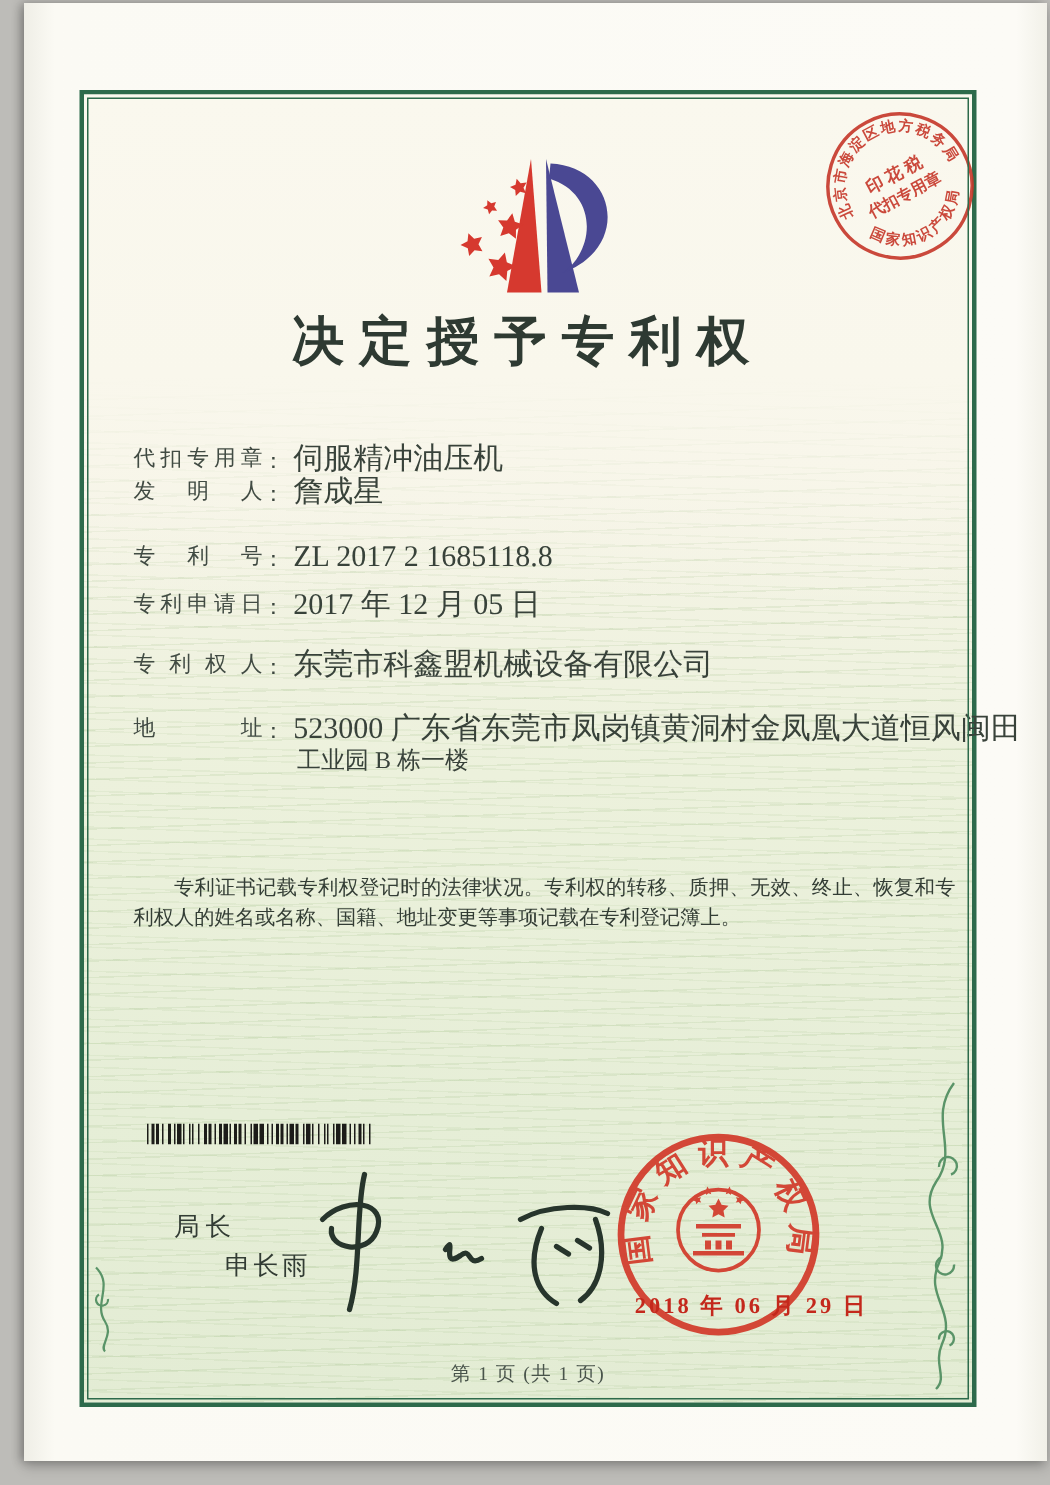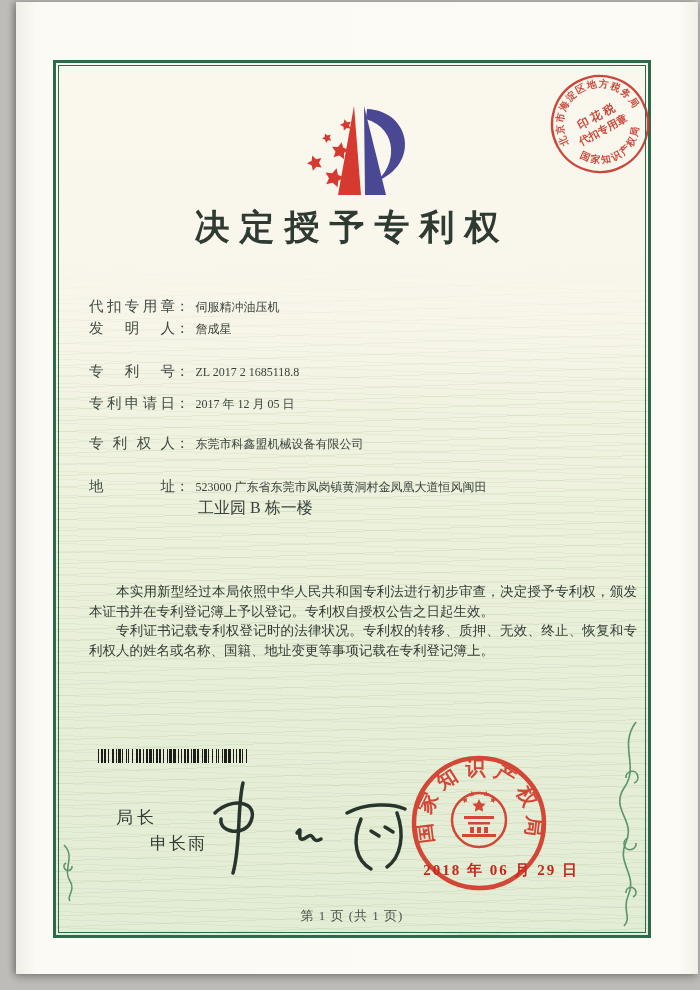--- a/index.html
+++ b/index.html
@@ -46,21 +46,21 @@
 
   .fields{position:absolute;left:33px;top:232px;width:545px;font-size:16px;color:#3d473f;}
   .frow{height:22px;line-height:22px;white-space:nowrap;position:relative;}
   .r2{} .r3{margin-top:21px;} .r4{margin-top:10px;}
   .r5{margin-top:18px;} .r6{margin-top:21px;} .r7{margin-top:6px;}
   .flabel{
     display:inline-block;width:86px;font-size:14.5px;vertical-align:top;
     text-align:justify;text-align-last:justify;color:#414b43;
   }
   .fcolon{font-size:14.5px;margin-right:6px;}
-  .fval{font-size:12px;color:#38423a;}
+  .fval{font-size:20px;color:#38423a;}
   .addr-line2{margin-left:109px;height:21px;line-height:21px;font-size:16px;color:#38423a;}
   .grant-no-pair{position:absolute;left:330px;top:0;}
 
   .body-text{
     position:absolute;left:33px;top:519px;width:548px;
     font-size:13.5px;line-height:19.5px;text-align:justify;color:#333d35;
   }
   .body-text p{margin:0;text-indent:2em;}
 
   .barcode{
@@ -155,21 +155,20 @@
         <div class="frow r5">
           <span class="flabel">专利权人</span><span class="fcolon">：</span><span class="fval">东莞市科鑫盟机械设备有限公司</span>
         </div>
         <div class="frow r6">
           <span class="flabel">地址</span><span class="fcolon">：</span><span class="fval">523000 广东省东莞市凤岗镇黄洞村金凤凰大道恒风闽田</span>
         </div>
         <div class="addr-line2">工业园 B 栋一楼</div>
       </div>
 
       <div class="body-text">
-        <p>本实用新型经过本局依照中华人民共和国专利法进行初步审查，决定授予专利权，颁发本证书并在专利登记簿上予以登记。专利权自授权公告之日起生效。</p>
         <p>专利证书记载专利权登记时的法律状况。专利权的转移、质押、无效、终止、恢复和专利权人的姓名或名称、国籍、地址变更等事项记载在专利登记簿上。</p>
       </div>
 
       <div class="barcode"><span style="display: inline-block; height: 14px; width: 1.25px; background: rgb(28, 28, 25);"></span><span style="display: inline-block; height: 14px; width: 1.25px; background: transparent;"></span><span style="display: inline-block; height: 14px; width: 2.5px; background: rgb(28, 28, 25);"></span><span style="display: inline-block; height: 14px; width: 1.25px; background: transparent;"></span><span style="display: inline-block; height: 14px; width: 1.25px; background: rgb(28, 28, 25);"></span><span style="display: inline-block; height: 14px; width: 2.5px; background: transparent;"></span><span style="display: inline-block; height: 14px; width: 1.25px; background: rgb(28, 28, 25);"></span><span style="display: inline-block; height: 14px; width: 2.5px; background: transparent;"></span><span style="display: inline-block; height: 14px; width: 2.5px; background: rgb(28, 28, 25);"></span><span style="display: inline-block; height: 14px; width: 1.25px; background: transparent;"></span><span style="display: inline-block; height: 14px; width: 1.25px; background: rgb(28, 28, 25);"></span><span style="display: inline-block; height: 14px; width: 1.25px; background: transparent;"></span><span style="display: inline-block; height: 14px; width: 2.5px; background: rgb(28, 28, 25);"></span><span style="display: inline-block; height: 14px; width: 1.25px; background: transparent;"></span><span style="display: inline-block; height: 14px; width: 1.25px; background: rgb(28, 28, 25);"></span><span style="display: inline-block; height: 14px; width: 2.5px; background: transparent;"></span><span style="display: inline-block; height: 14px; width: 1.25px; background: rgb(28, 28, 25);"></span><span style="display: inline-block; height: 14px; width: 1.25px; background: transparent;"></span><span style="display: inline-block; height: 14px; width: 1.25px; background: rgb(28, 28, 25);"></span><span style="display: inline-block; height: 14px; width: 2.5px; background: transparent;"></span><span style="display: inline-block; height: 14px; width: 1.25px; background: rgb(28, 28, 25);"></span><span style="display: inline-block; height: 14px; width: 2.5px; background: transparent;"></span><span style="display: inline-block; height: 14px; width: 2.5px; background: rgb(28, 28, 25);"></span><span style="display: inline-block; height: 14px; width: 1.25px; background: transparent;"></span><span style="display: inline-block; height: 14px; width: 1.25px; background: rgb(28, 28, 25);"></span><span style="display: inline-block; height: 14px; width: 2.5px; background: transparent;"></span><span style="display: inline-block; height: 14px; width: 1.25px; background: rgb(28, 28, 25);"></span><span style="display: inline-block; height: 14px; width: 1.25px; background: transparent;"></span><span style="display: inline-block; height: 14px; width: 2.5px; background: rgb(28, 28, 25);"></span><span style="display: inline-block; height: 14px; width: 1.25px; background: transparent;"></span><span style="display: inline-block; height: 14px; width: 2.5px; background: rgb(28, 28, 25);"></span><span style="display: inline-block; height: 14px; width: 1.25px; background: transparent;"></span><span style="display: inline-block; height: 14px; width: 1.25px; background: rgb(28, 28, 25);"></span><span style="display: inline-block; height: 14px; width: 1.25px; background: transparent;"></span><span style="display: inline-block; height: 14px; width: 2.5px; background: rgb(28, 28, 25);"></span><span style="display: inline-block; height: 14px; width: 1.25px; background: transparent;"></span><span style="display: inline-block; height: 14px; width: 1.25px; background: rgb(28, 28, 25);"></span><span style="display: inline-block; height: 14px; width: 2.5px; background: transparent;"></span><span style="display: inline-block; height: 14px; width: 1.25px; background: rgb(28, 28, 25);"></span><span style="display: inline-block; height: 14px; width: 2.5px; background: transparent;"></span><span style="display: inline-block; height: 14px; width: 1.25px; background: rgb(28, 28, 25);"></span><span style="display: inline-block; height: 14px; width: 1.25px; background: transparent;"></span><span style="display: inline-block; height: 14px; width: 2.5px; background: rgb(28, 28, 25);"></span><span style="display: inline-block; height: 14px; width: 1.25px; background: transparent;"></span><span style="display: inline-block; height: 14px; width: 2.5px; background: rgb(28, 28, 25);"></span><span style="display: inline-block; height: 14px; width: 2.5px; background: transparent;"></span><span style="display: inline-block; height: 14px; width: 1.25px; background: rgb(28, 28, 25);"></span><span style="display: inline-block; height: 14px; width: 1.25px; background: transparent;"></span><span style="display: inline-block; height: 14px; width: 1.25px; background: rgb(28, 28, 25);"></span><span style="display: inline-block; height: 14px; width: 2.5px; background: transparent;"></span><span style="display: inline-block; height: 14px; width: 1.25px; background: rgb(28, 28, 25);"></span><span style="display: inline-block; height: 14px; width: 1.25px; background: transparent;"></span><span style="display: inline-block; height: 14px; width: 2.5px; background: rgb(28, 28, 25);"></span><span style="display: inline-block; height: 14px; width: 1.25px; background: transparent;"></span><span style="display: inline-block; height: 14px; width: 1.25px; background: rgb(28, 28, 25);"></span><span style="display: inline-block; height: 14px; width: 1.25px; background: transparent;"></span><span style="display: inline-block; height: 14px; width: 2.5px; background: rgb(28, 28, 25);"></span><span style="display: inline-block; height: 14px; width: 1.25px; background: transparent;"></span><span style="display: inline-block; height: 14px; width: 2.5px; background: rgb(28, 28, 25);"></span><span style="display: inline-block; height: 14px; width: 2.5px; background: transparent;"></span><span style="display: inline-block; height: 14px; width: 1.25px; background: rgb(28, 28, 25);"></span><span style="display: inline-block; height: 14px; width: 1.25px; background: transparent;"></span><span style="display: inline-block; height: 14px; width: 2.5px; background: rgb(28, 28, 25);"></span><span style="display: inline-block; height: 14px; width: 1.25px; background: transparent;"></span><span style="display: inline-block; height: 14px; width: 1.25px; background: rgb(28, 28, 25);"></span><span style="display: inline-block; height: 14px; width: 2.5px; background: transparent;"></span><span style="display: inline-block; height: 14px; width: 1.25px; background: rgb(28, 28, 25);"></span><span style="display: inline-block; height: 14px; width: 2.5px; background: transparent;"></span><span style="display: inline-block; height: 14px; width: 1.25px; background: rgb(28, 28, 25);"></span><span style="display: inline-block; height: 14px; width: 1.25px; background: transparent;"></span><span style="display: inline-block; height: 14px; width: 1.25px; background: rgb(28, 28, 25);"></span><span style="display: inline-block; height: 14px; width: 2.5px; background: transparent;"></span><span style="display: inline-block; height: 14px; width: 1.25px; background: rgb(28, 28, 25);"></span><span style="display: inline-block; height: 14px; width: 1.25px; background: transparent;"></span><span style="display: inline-block; height: 14px; width: 2.5px; background: rgb(28, 28, 25);"></span><span style="display: inline-block; height: 14px; width: 1.25px; background: transparent;"></span><span style="display: inline-block; height: 14px; width: 2.5px; background: rgb(28, 28, 25);"></span><span style="display: inline-block; height: 14px; width: 2.5px; background: transparent;"></span><span style="display: inline-block; height: 14px; width: 1.25px; background: rgb(28, 28, 25);"></span><span style="display: inline-block; height: 14px; width: 1.25px; background: transparent;"></span><span style="display: inline-block; height: 14px; width: 1.25px; background: rgb(28, 28, 25);"></span><span style="display: inline-block; height: 14px; width: 2.5px; background: transparent;"></span><span style="display: inline-block; height: 14px; width: 1.25px; background: rgb(28, 28, 25);"></span><span style="display: inline-block; height: 14px; width: 1.25px; background: transparent;"></span><span style="display: inline-block; height: 14px; width: 1.25px; background: rgb(28, 28, 25);"></span><span style="display: inline-block; height: 14px; width: 2.5px; background: transparent;"></span><span style="display: inline-block; height: 14px; width: 1.25px; background: rgb(28, 28, 25);"></span><span style="display: inline-block; height: 14px; width: 1.25px; background: transparent;"></span></div>
 
       <div class="director-block">
         <div class="director-title">局长</div>
         <div class="director-name">申长雨</div>
       </div>
 

